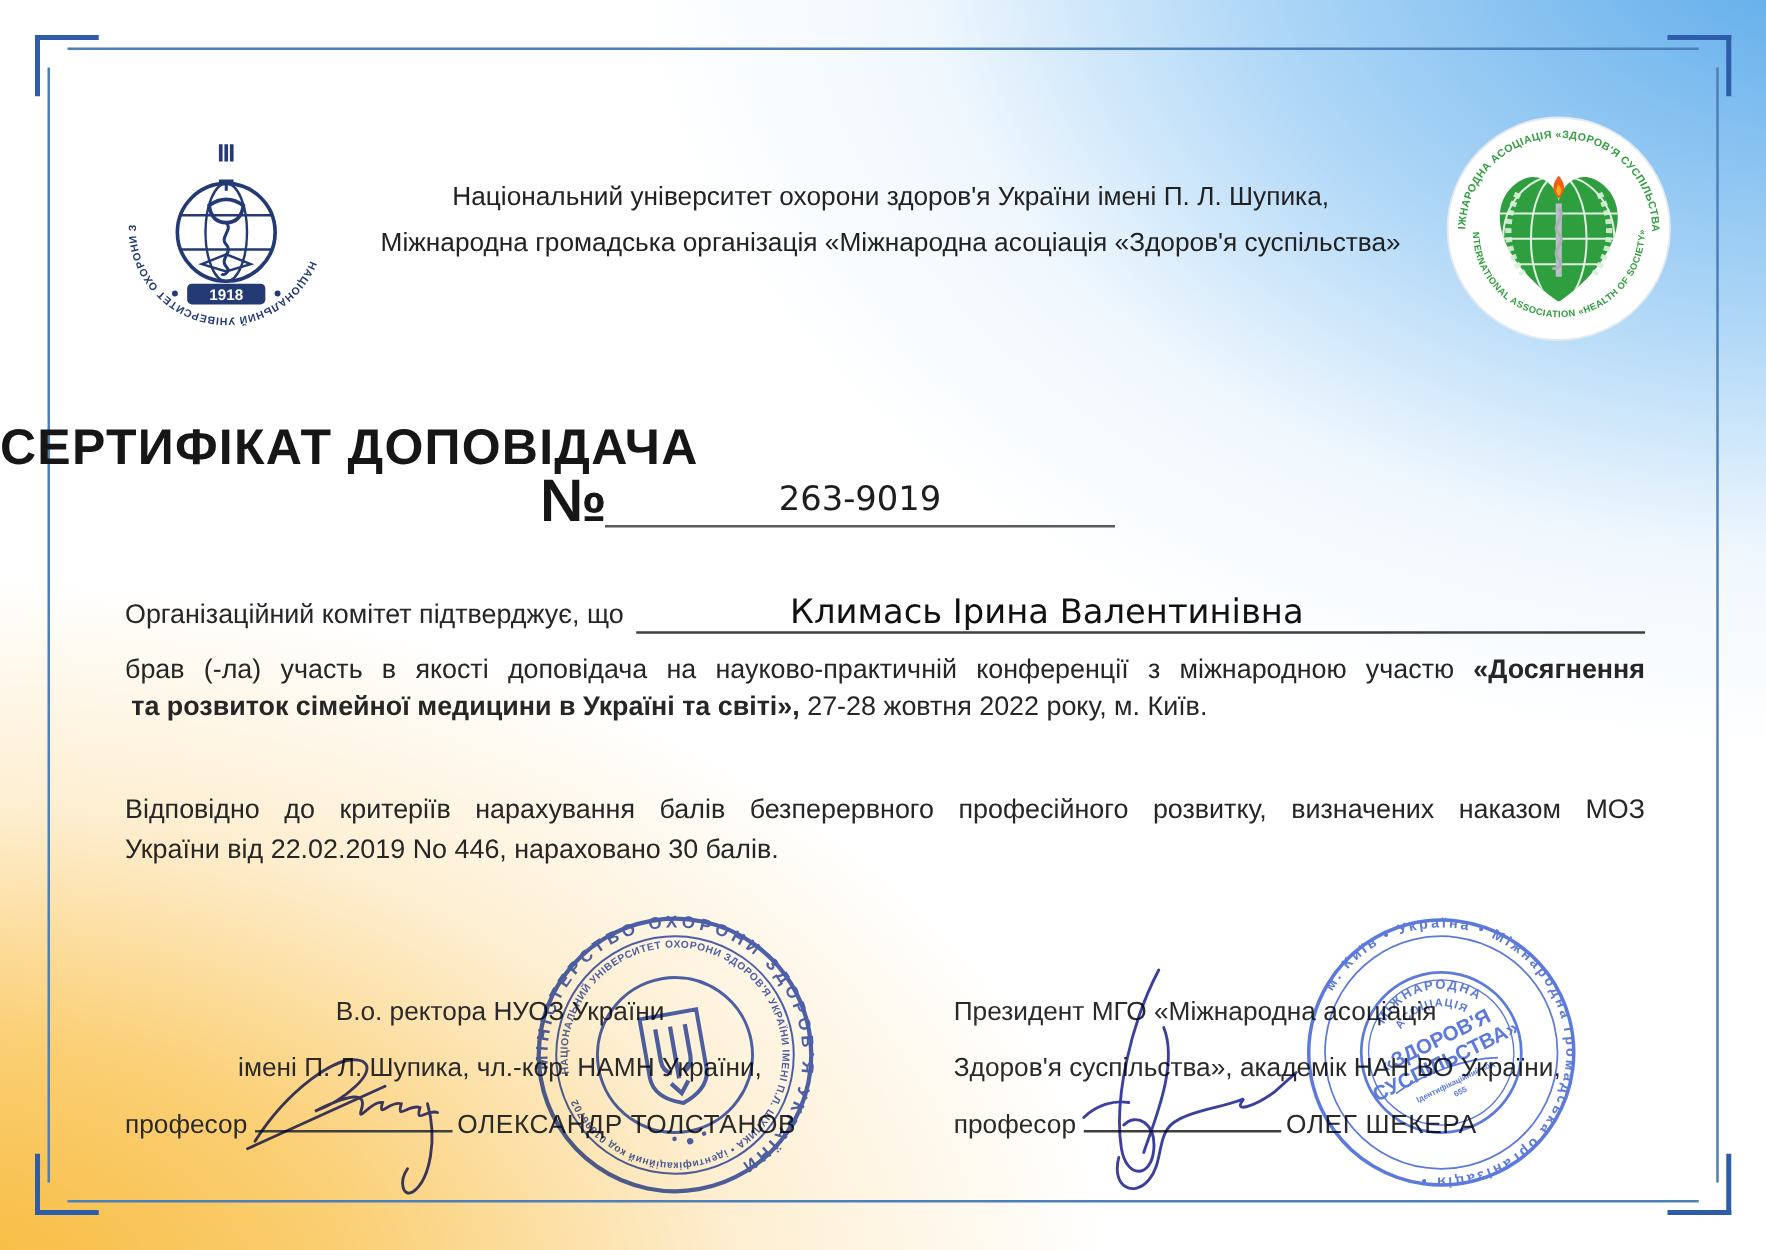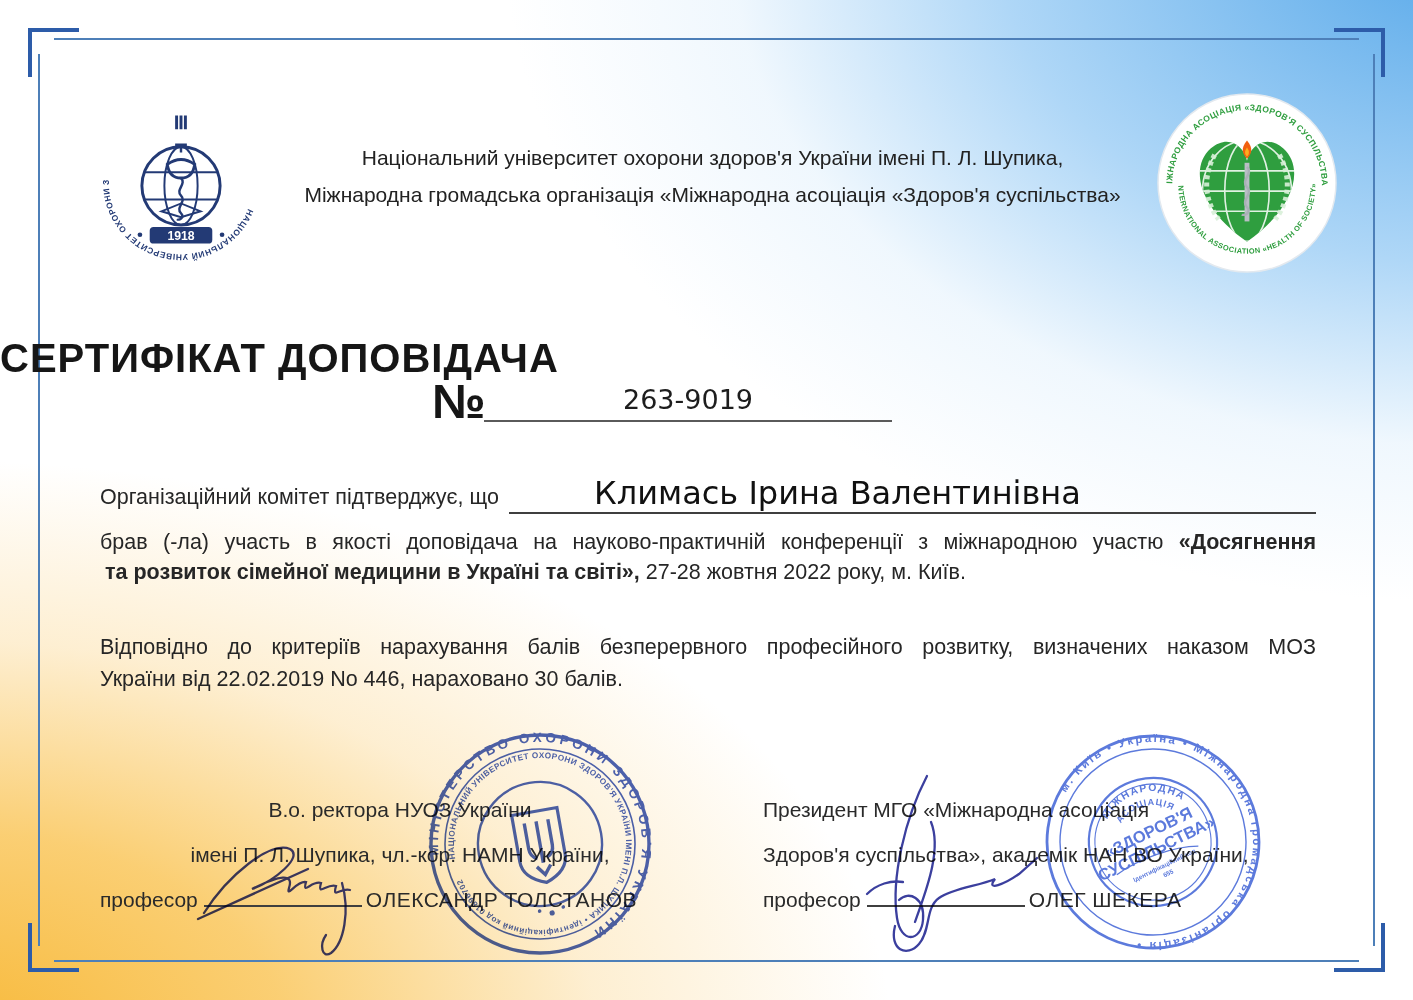--- a/index.html
+++ b/index.html
@@ -35,21 +35,21 @@
   .num-symbol{position:absolute;left:432px;top:374px;font-size:48px;font-weight:800;color:#161616;}
   .num-field{position:absolute;left:484px;top:384px;width:408px;text-align:center;
     border-bottom:2px solid #5a5a5a;padding-bottom:5px;
     font-family:"DejaVu Sans",sans-serif;font-size:27px;color:#1d1d1d;}
 
   .bodyblock{position:absolute;left:100px;width:1216px;font-size:21.5px;color:#262626;}
   .p1{top:474px;}
   .p1-line1{display:flex;align-items:baseline;}
   .name-field{flex:1;border-bottom:2px solid #3f3f3f;margin-left:10px;text-align:center;
     padding-right:150px;}
-  .name{font-family:"DejaVu Sans",sans-serif;font-size:32px;color:#111;letter-spacing:0px;}
+  .name{font-family:"DejaVu Sans",sans-serif;font-size:27px;color:#111;letter-spacing:0px;}
   .jline{margin-top:13px;text-align:justify;text-align-last:justify;line-height:30px;}
   .nline{margin-top:0px;line-height:30px;padding-left:5px;}
   .bold{font-weight:700;}
   .p2{top:632px;}
   .p2 .jline{margin-top:0;}
   .p2 .nline{padding-left:0;margin-top:2px;}
 
   .sigblock{position:absolute;top:787px;font-size:21px;line-height:45px;color:#2a2a2a;}
   .sig-left{left:100px;width:600px;text-align:center;}
   .sig-right{left:763px;width:600px;}

